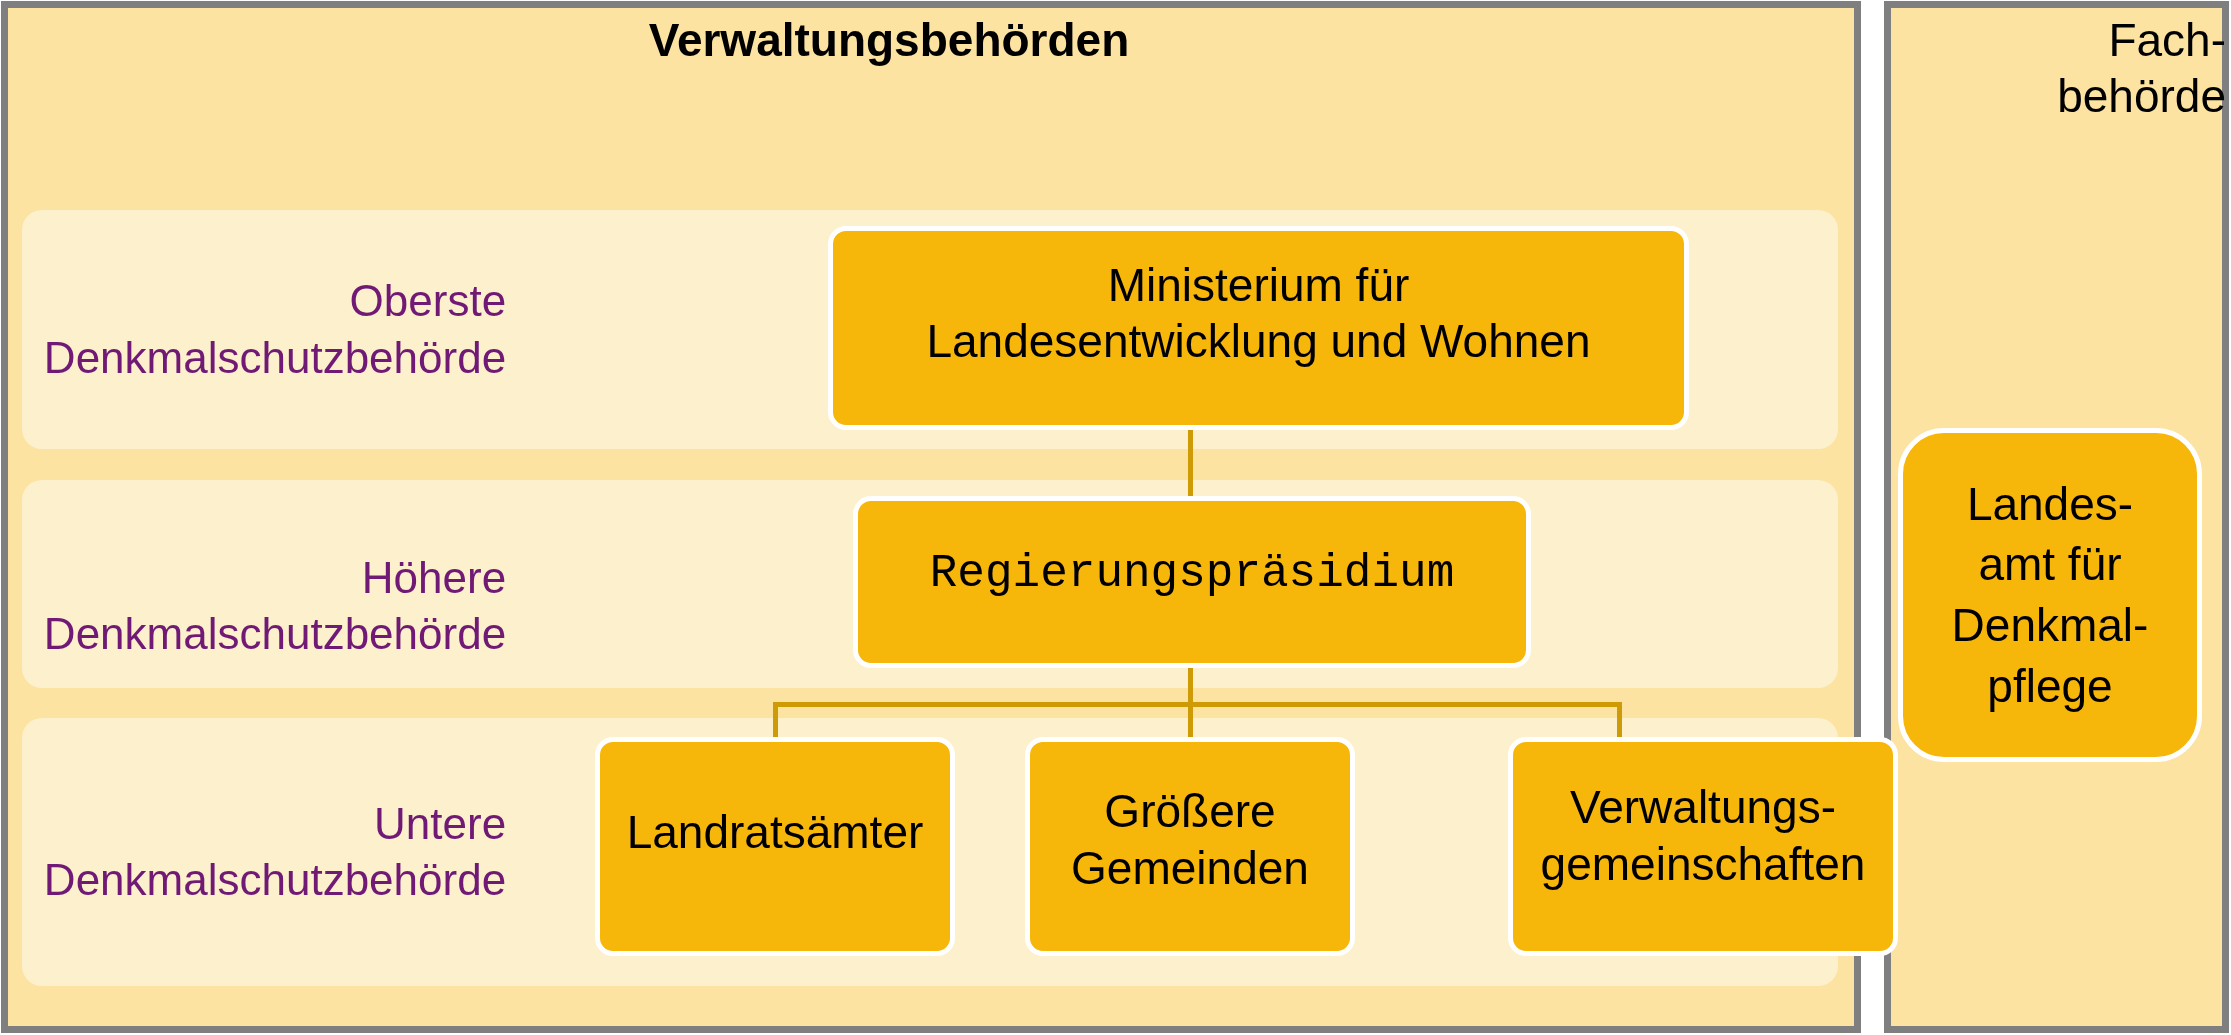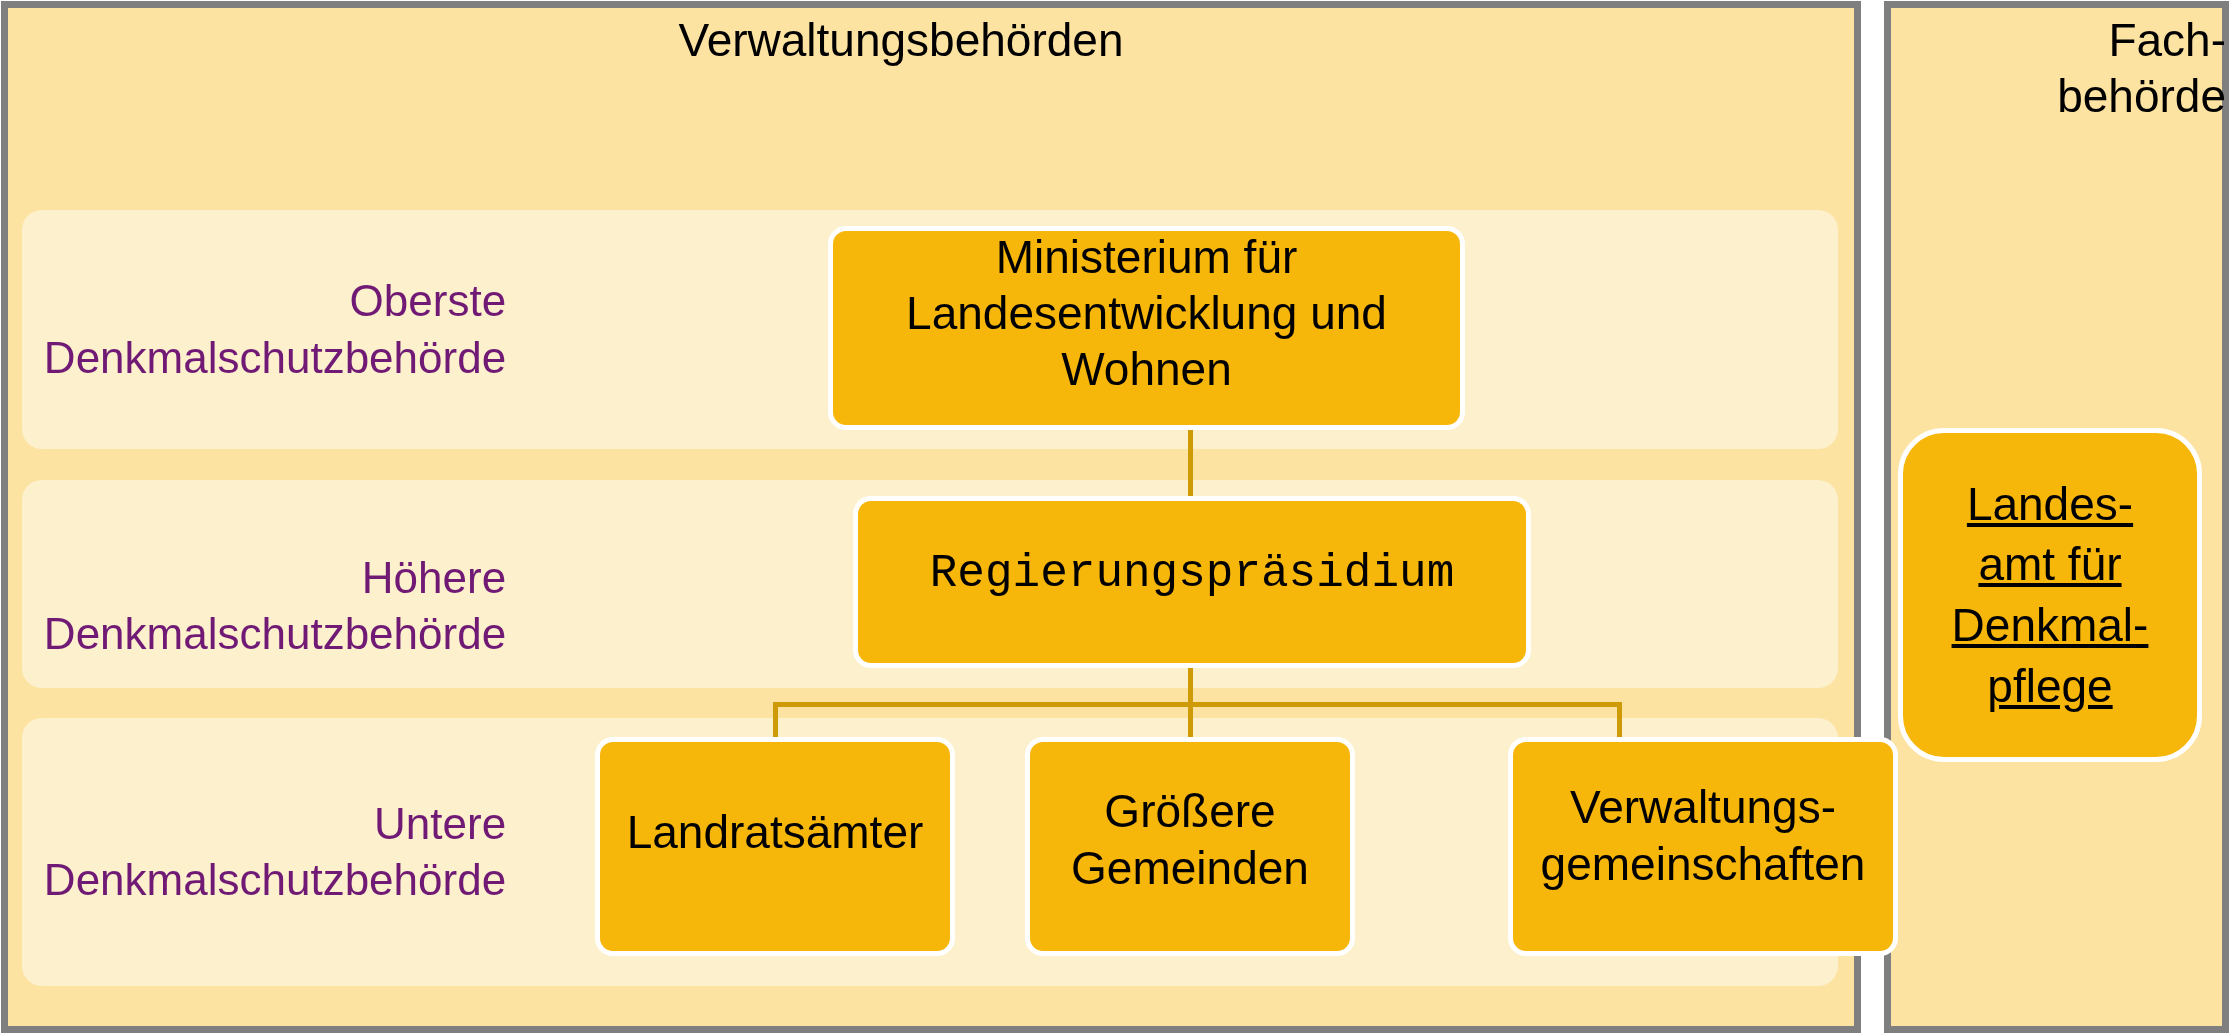--- a/index.html
+++ b/index.html
@@ -25,21 +25,21 @@
   .panel-side { left: 1884px; top: 1px; width: 345px;  height: 1032px; }
 
   .panel-title {
     position: absolute;
     text-align: center;
     color: #000000;
     font-size: 46px;
     line-height: 1.22;
     white-space: pre-line;
   }
-  .title-main { left: 24px;    top: 12px; width: 1754px; }
+  .title-main { left: 12px;    top: 12px; width: 1754px; font-weight: bold; }
   .title-side { left: 1888px; top: 12px; width: 338px; text-align: right;  }
 
   .band {
     position: absolute;
     left: 22px;
     width: 1816px;
     background: #FCF0CD;
     border-radius: 20px;
   }
   .band-1 { top: 210px; height: 239px; }
@@ -82,26 +82,26 @@
     border-radius: 18px;
     display: flex;
     align-items: center;
     justify-content: center;
     text-align: center;
     color: #000000;
     font-size: 46px;
     line-height: 1.22;
     white-space: pre-line;
   }
-  .node-ministerium  { left: 828px;  top: 226px; width: 637px; height: 204px; padding-bottom: 30px; }
+  .node-ministerium  { left: 828px;  top: 226px; width: 861px; height: 204px; padding-bottom: 30px; }
   .node-rp           { left: 853px;  top: 496px; width: 678px; height: 172px; padding-bottom: 16px; font-family: Liberation Mono, monospace; }
   .node-landrat      { left: 595px;  top: 737px; width: 360px; height: 219px; padding-bottom: 28px; }
   .node-gemeinden    { left: 1025px; top: 737px; width: 330px; height: 219px; padding-bottom: 14px; }
   .node-verwaltungsg { left: 1508px; top: 737px; width: 390px; height: 219px; padding-bottom: 22px; }
-  .node-landesamt    { left: 1898px; top: 428px; width: 304px; height: 334px; border-radius: 46px; line-height: 1.32; text-decoration: underline; }
+  .node-landesamt    { left: 1898px; top: 428px; width: 304px; height: 334px; border-radius: 46px; line-height: 1.32; }
 </style>
 </head>
 <body>
 
 <div class="canvas">
 
   <div class="panel panel-main"></div>
 
   <div class="panel panel-side"></div>
 

